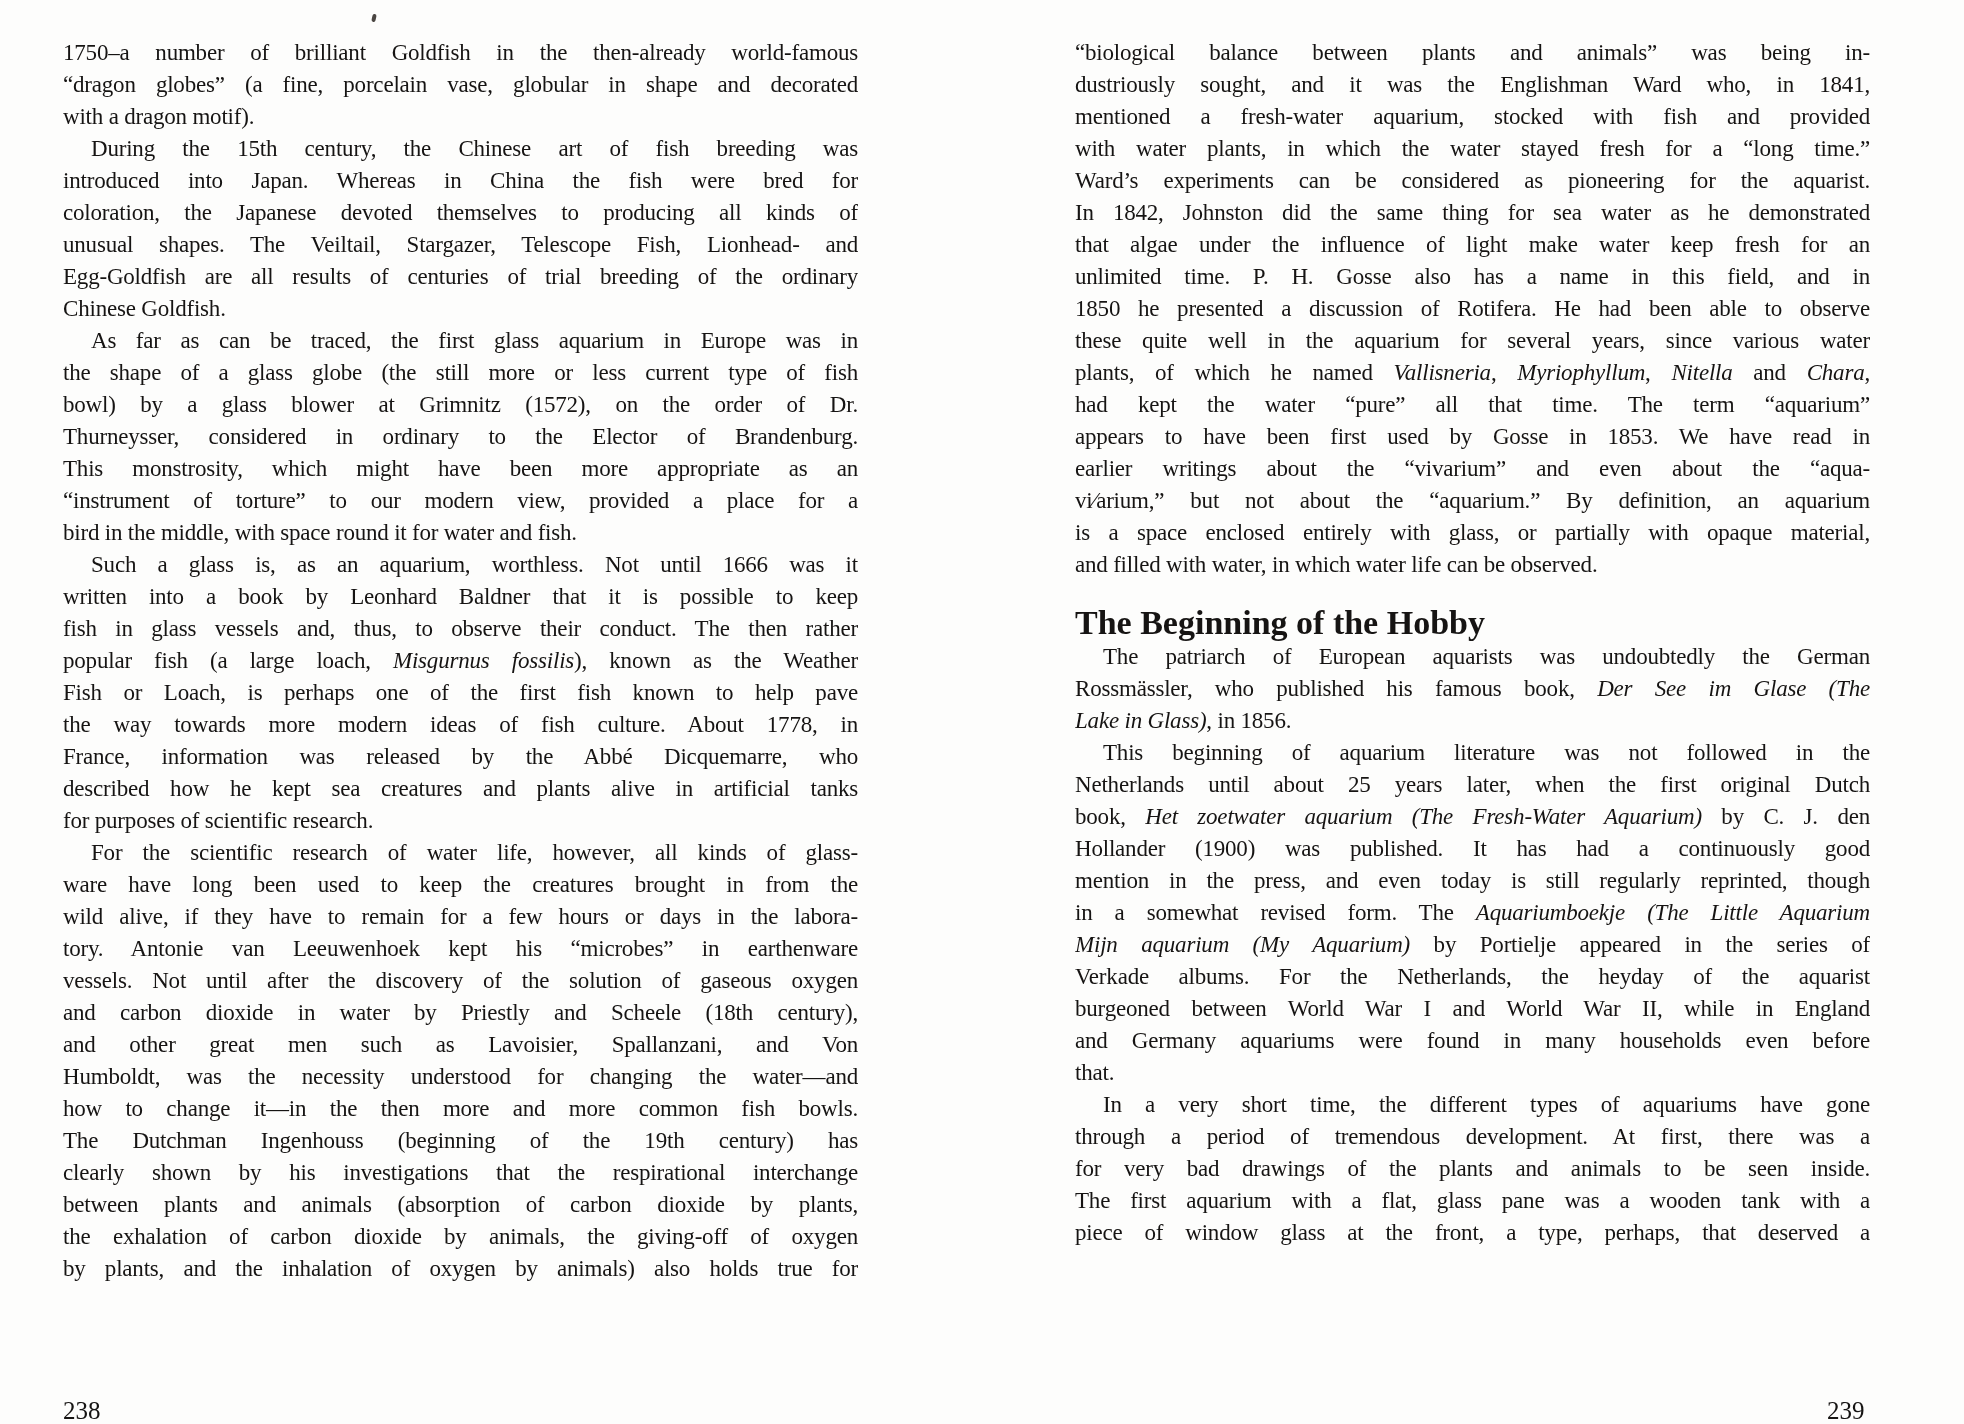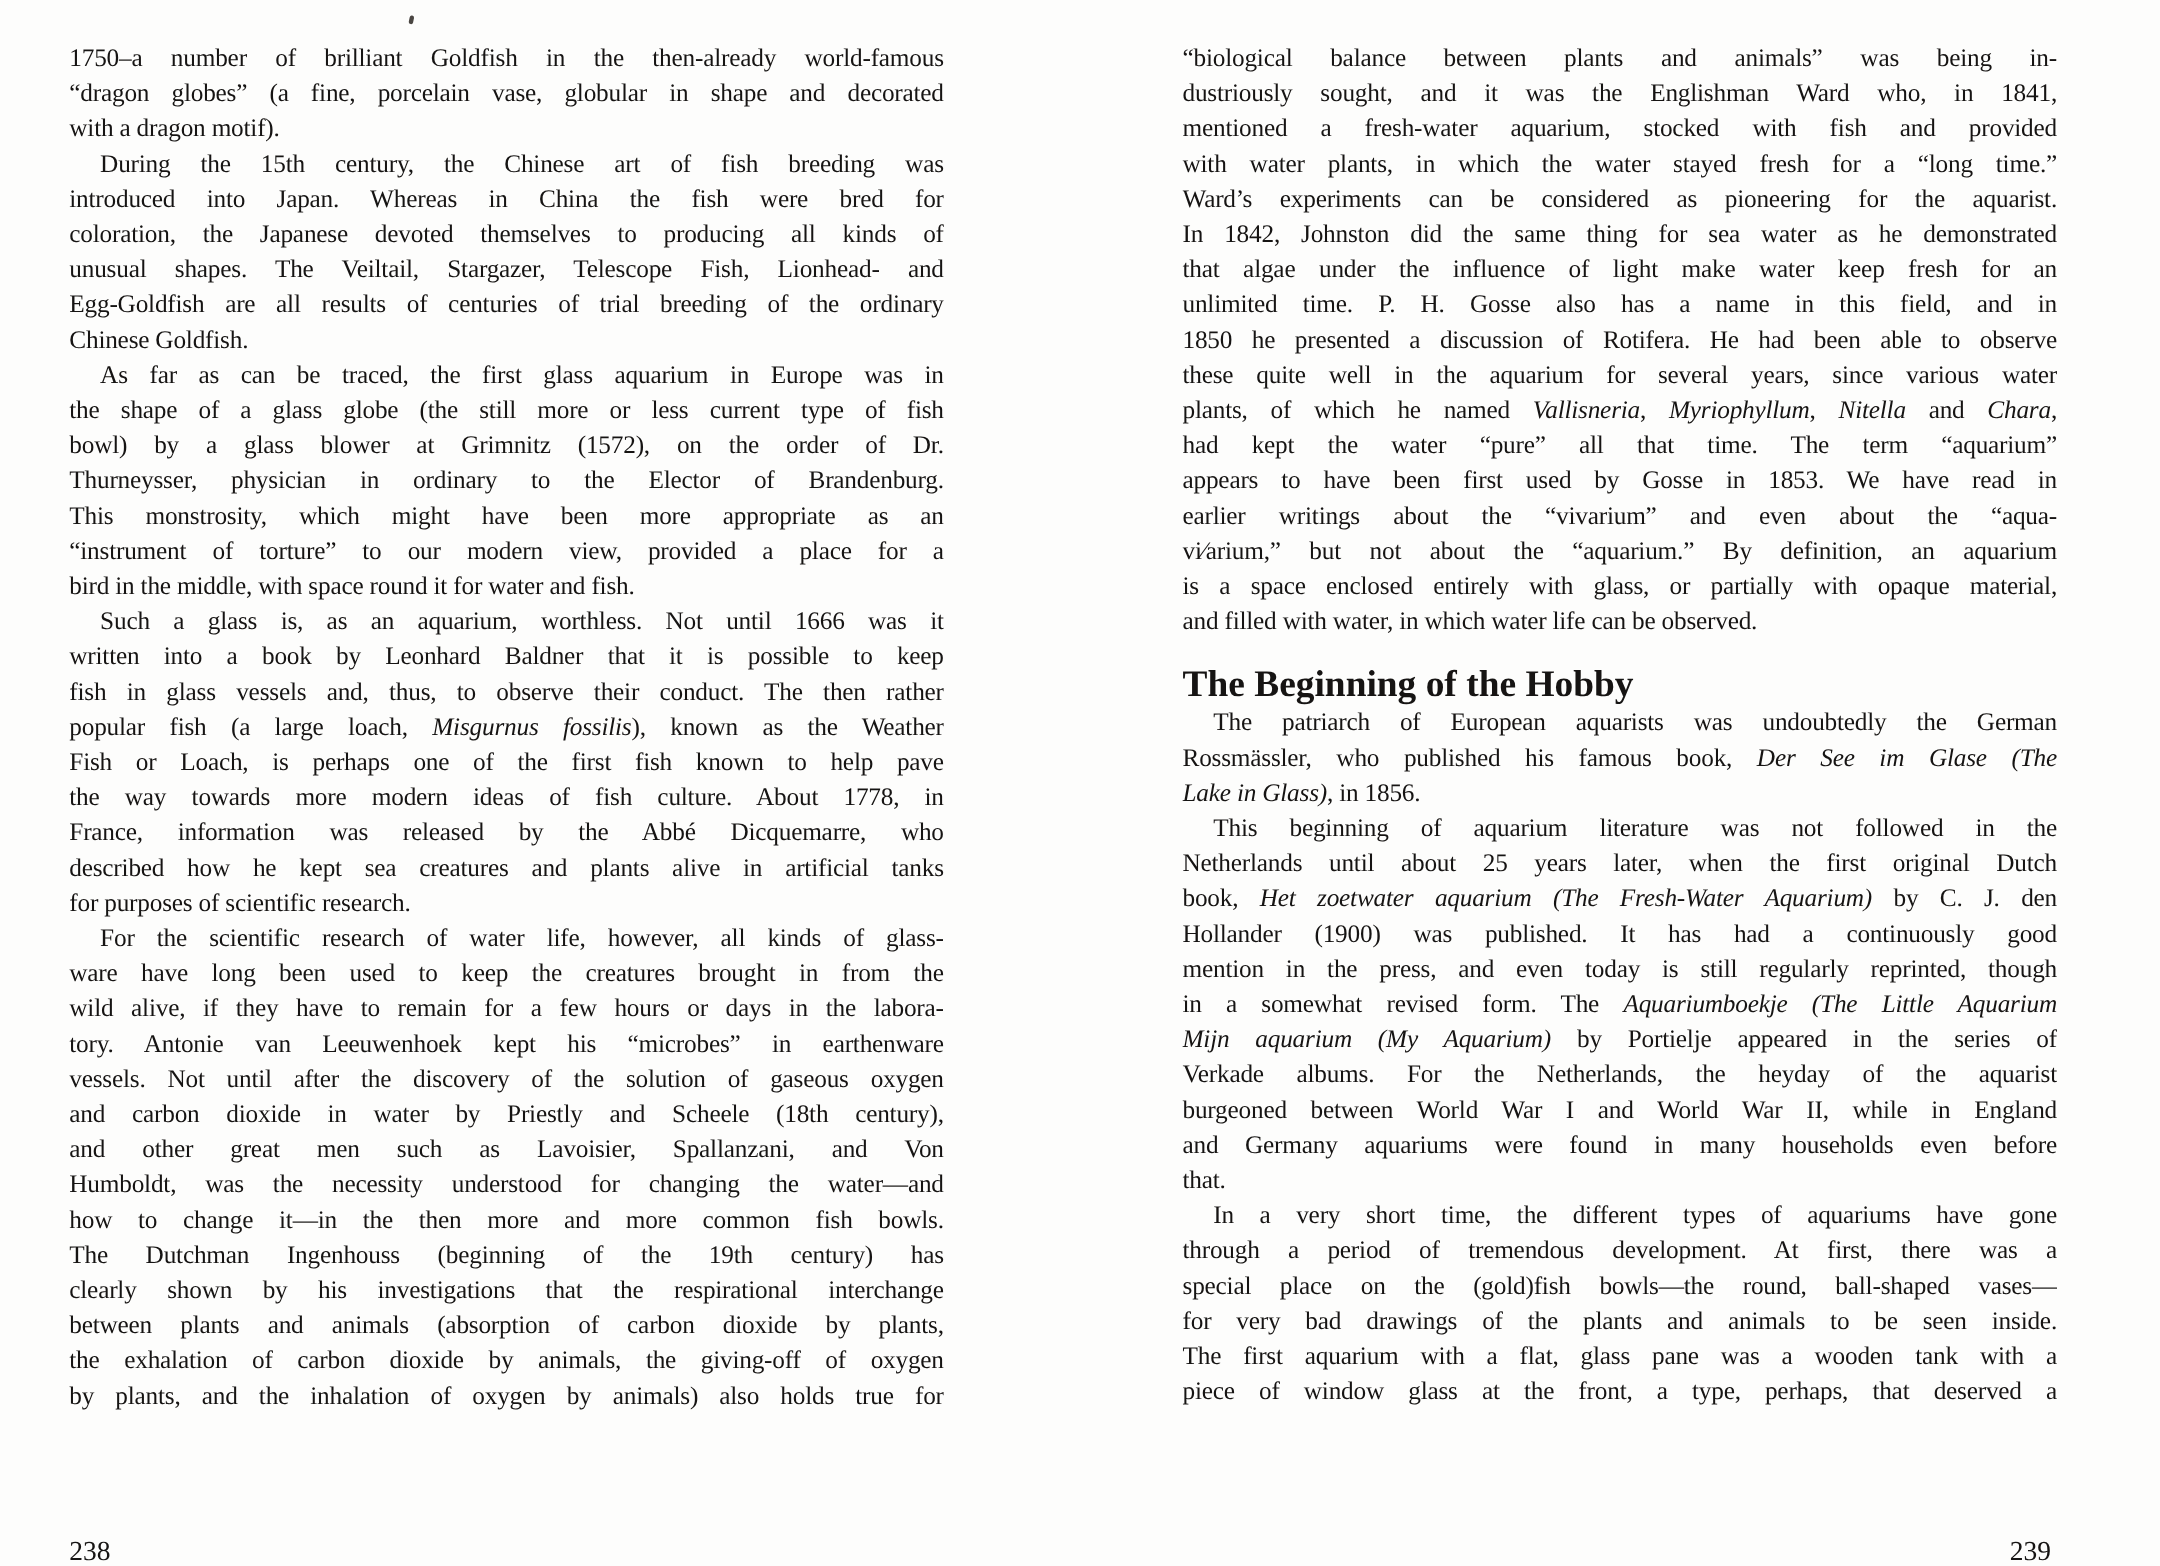--- a/index.html
+++ b/index.html
@@ -102,21 +102,21 @@
         <div class="line"><span>introduced into Japan. Whereas in China the fish were bred for</span></div>
         <div class="line"><span>coloration, the Japanese devoted themselves to producing all kinds of</span></div>
         <div class="line"><span>unusual shapes. The Veiltail, Stargazer, Telescope Fish, Lionhead- and</span></div>
         <div class="line"><span>Egg-Goldfish are all results of centuries of trial breeding of the ordinary</span></div>
         <div class="line last"><span>Chinese Goldfish.</span></div>
       </div>
       <div class="para">
         <div class="line indent"><span>As far as can be traced, the first glass aquarium in Europe was in</span></div>
         <div class="line"><span>the shape of a glass globe (the still more or less current type of fish</span></div>
         <div class="line"><span>bowl) by a glass blower at Grimnitz (1572), on the order of Dr.</span></div>
-        <div class="line"><span>Thurneysser, physician in ordinary to the Elector of Brandenburg.</span></div>
+        <div class="line"><span>Thurneysser, considered in ordinary to the Elector of Brandenburg.</span></div>
         <div class="line"><span>This monstrosity, which might have been more appropriate as an</span></div>
         <div class="line"><span>“instrument of torture” to our modern view, provided a place for a</span></div>
         <div class="line last"><span>bird in the middle, with space round it for water and fish.</span></div>
       </div>
       <div class="para">
         <div class="line indent"><span>Such a glass is, as an aquarium, worthless. Not until 1666 was it</span></div>
         <div class="line"><span>written into a book by Leonhard Baldner that it is possible to keep</span></div>
         <div class="line"><span>fish in glass vessels and, thus, to observe their conduct. The then rather</span></div>
         <div class="line"><span>popular fish (a large loach, </span><span class="it">Misgurnus fossilis</span><span>), known as the Weather</span></div>
         <div class="line"><span>Fish or Loach, is perhaps one of the first fish known to help pave</span></div>
@@ -178,21 +178,20 @@
         <div class="line"><span>in a somewhat revised form. The </span><span class="it">Aquariumboekje (The Little Aquarium</span></div>
         <div class="line"><span class="it">Mijn aquarium (My Aquarium)</span><span> by Portielje appeared in the series of</span></div>
         <div class="line"><span>Verkade albums. For the Netherlands, the heyday of the aquarist</span></div>
         <div class="line"><span>burgeoned between World War I and World War II, while in England</span></div>
         <div class="line"><span>and Germany aquariums were found in many households even before</span></div>
         <div class="line last"><span>that.</span></div>
       </div>
       <div class="para">
         <div class="line indent"><span>In a very short time, the different types of aquariums have gone</span></div>
         <div class="line"><span>through a period of tremendous development. At first, there was a</span></div>
-        <div class="line"><span>special place on the (gold)fish bowls—the round, ball-shaped vases—</span></div>
         <div class="line"><span>for very bad drawings of the plants and animals to be seen inside.</span></div>
         <div class="line"><span>The first aquarium with a flat, glass pane was a wooden tank with a</span></div>
         <div class="line"><span>piece of window glass at the front, a type, perhaps, that deserved a</span></div>
       </div>
     </div>
 
   <div class="pagenum pagenum-left">238</div>
 
   <div class="pagenum pagenum-right">239</div>
 

